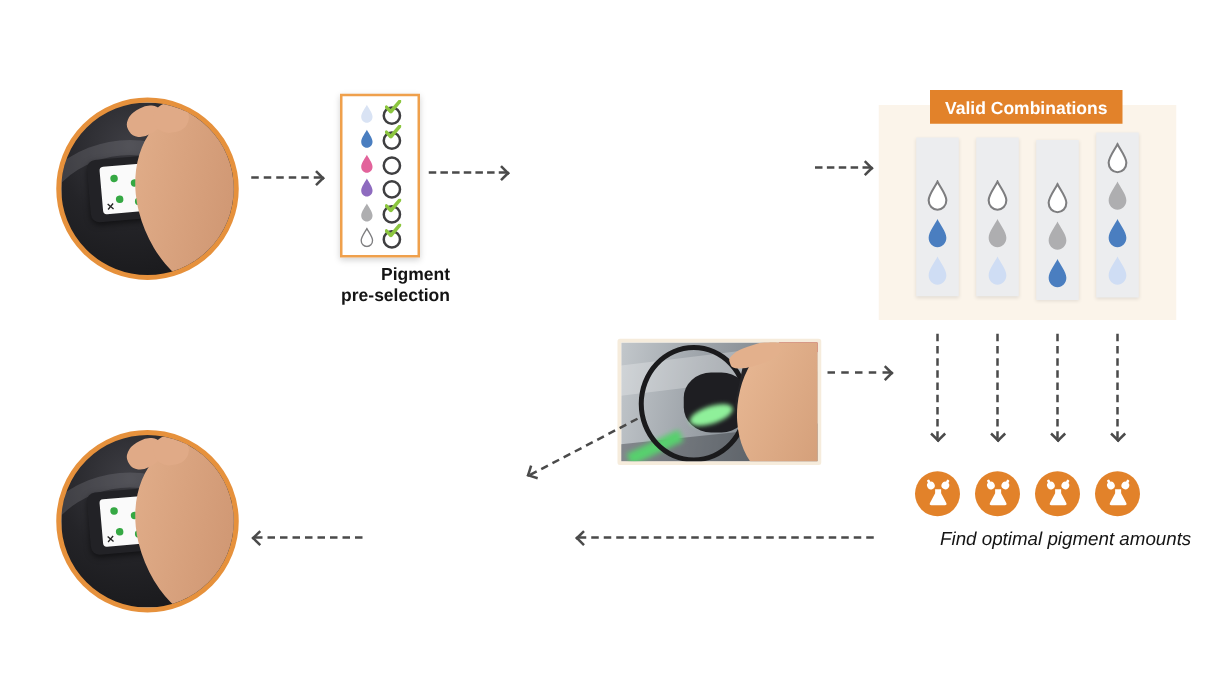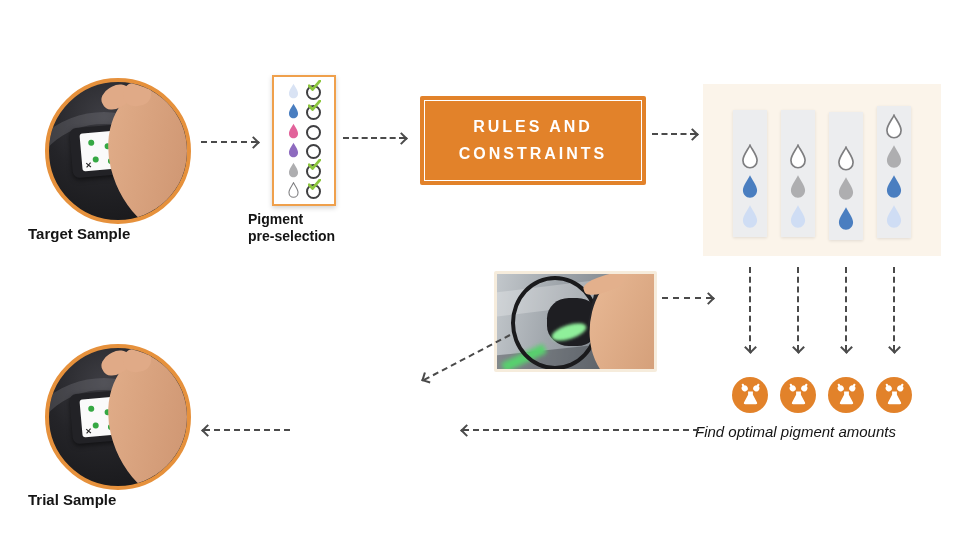--- a/index.html
+++ b/index.html
@@ -1,22 +1,22 @@
 <!DOCTYPE html>
 <html style="--orange: #E2822A; --panel-bg: #FBF4EA; --strip-bg: #ECEDEF; --arrow: #4A4A4A; --text: #141414; --check-green: #8CC63F; --ring-dark: #3F3F41; --drop-blue: #4A7EC0; --drop-gray: #AEAEB0; --drop-light-blue: #CFDDF4; --drop-pale-blue: #D9E3F4; --drop-pink: #E2639B; --drop-purple: #8E6BBF; --drop-white: #FFFFFF; --drop-outline: #7E7E80;"><head>
 <meta charset="utf-8">
 <style>
   html,body{margin:0;padding:0;background:#fff;}
   body{font-family:"Liberation Sans", sans-serif; color:var(--text,#111);}
   #canvas{position:relative;width:980px;height:560px;background:#ffffff;overflow:hidden;}
 
   
-  .lbl{position:absolute;font-weight:bold;color:#141414;text-align:left;font-size:15px;line-height:1.2;}
+  .lbl{position:absolute;font-weight:bold;color:#141414;text-align:right;font-size:15px;line-height:1.2;}
   .lbl-sm{font-size:14px;}
-  .caption-italic{position:absolute;font-style:italic;font-size:15px;color:#141414;text-align:left;font-weight:normal;}
+  .caption-italic{position:absolute;font-style:italic;font-size:15px;color:#141414;text-align:right;font-weight:normal;}
 
   
   .cta-box{position:absolute;background:var(--orange);outline:1px solid #fff;outline-offset:-5px;
     color:#fff;font-weight:bold;display:flex;flex-direction:column;align-items:center;justify-content:center;
     letter-spacing:3px;border-radius:2px;text-align:center;}
   #rules-box{left:420px;top:96px;width:226px;height:89px;font-size:16px;line-height:1.65;}
   #sort-box{left:296px;top:396px;width:148px;height:74px;font-size:15px;line-height:1.6;}
 
   
   .dash-h{position:absolute;height:0;border-top:2px dashed var(--arrow);}
@@ -96,21 +96,20 @@
     <div class="pc-device">
       <div class="pc-screen">
         <div class="pc-dots"></div>
         <div class="pc-x">✕</div>
       </div>
     </div>
     <div class="pc-hand"></div>
     <div class="pc-finger pc-f1"></div>
     <div class="pc-finger pc-f2"></div>
   </div>
-  <div class="lbl" style="left:28px;top:225px;width:175px;">Target Sample</div>
 
   <div class="dash-h head-r" style="left:201px;top:141px;width:56px;"></div>
 
   <div id="pigment-box">
       <div class="pig-row">
         <span class="pig-drop">
           <svg width="13" height="16" viewBox="0 0 24 30">
             <path d="M12 1.5 C10 6 3.5 13.8 3.5 19.5 C3.5 24.7 7.3 28.5 12 28.5 C16.7 28.5 20.5 24.7 20.5 19.5 C20.5 13.8 14 6 12 1.5 Z" fill="#D9E3F4" stroke="none" stroke-width="0"></path>
           </svg>
         </span>
@@ -181,24 +180,20 @@
         </span>
       </div>
     </div>
   <div class="lbl lbl-sm" style="left:248px;top:211px;width:112px;">
     <div>Pigment</div>
     <div>pre-selection</div>
   </div>
 
   <div class="dash-h head-r" style="left:343px;top:137px;width:62px;"></div>
 
-  <div id="rules-box" class="cta-box">
-    <div>RULES AND</div>
-    <div>CONSTRAINTS</div>
-  </div>
 
   <div class="dash-h head-r" style="left:652px;top:133px;width:44px;"></div>
 
   <div id="vc-panel">
       <div class="strip" style="left: 30px; top: 26px; height: 127px;">
         <span class="strip-drop" style="top: 34px;">
           <svg width="20" height="25" viewBox="0 0 24 30">
             <path d="M12 1.5 C10 6 3.5 13.8 3.5 19.5 C3.5 24.7 7.3 28.5 12 28.5 C16.7 28.5 20.5 24.7 20.5 19.5 C20.5 13.8 14 6 12 1.5 Z" fill="#FFFFFF" stroke="#7E7E80" stroke-width="2"></path>
           </svg>
         </span>
@@ -263,20 +258,21 @@
             <path d="M12 1.5 C10 6 3.5 13.8 3.5 19.5 C3.5 24.7 7.3 28.5 12 28.5 C16.7 28.5 20.5 24.7 20.5 19.5 C20.5 13.8 14 6 12 1.5 Z" fill="#4A7EC0" stroke="none" stroke-width="0"></path>
           </svg>
         </span>
         <span class="strip-drop" style="top: 98px;">
           <svg width="20" height="25" viewBox="0 0 24 30">
             <path d="M12 1.5 C10 6 3.5 13.8 3.5 19.5 C3.5 24.7 7.3 28.5 12 28.5 C16.7 28.5 20.5 24.7 20.5 19.5 C20.5 13.8 14 6 12 1.5 Z" fill="#CFDDF4" stroke="none" stroke-width="0"></path>
           </svg>
         </span>
       </div>
     </div>
+  <div id="vc-header">Valid Combinations</div>
 
   <div id="ma-photo">
     <div class="ma-band"></div>
     <div class="ma-dark"></div>
     <div class="ma-streak"></div>
     <div class="ma-red"></div>
     <div class="ma-cable"></div>
     <div class="ma-device">
       <div class="ma-glow"></div>
     </div>
@@ -305,21 +301,20 @@
     <div class="pc-device">
       <div class="pc-screen">
         <div class="pc-dots"></div>
         <div class="pc-x">✕</div>
       </div>
     </div>
     <div class="pc-hand"></div>
     <div class="pc-finger pc-f1"></div>
     <div class="pc-finger pc-f2"></div>
   </div>
-  <div class="lbl" style="left:28px;top:491px;width:175px;">Trial Sample</div>
 
 <div class="dash-v" style="left: 749px; top: 267px; height: 84px;"></div>
     <div class="flask-circle" style="left: 732px; top: 377px;">
       <svg width="27" height="27" viewBox="0 0 36 36" fill="#ffffff">
         <path d="M14.8 12.5 h6.4 v4.4 l5.5 10.4 q1.1 2.3-1.5 2.3 h-14.4 q-2.6 0-1.5-2.3 l5.5-10.4 z"></path>
         <g transform="rotate(-28 10 8)">
           <rect x="8.6" y="1.8" width="2.8" height="4.2" rx="1"></rect>
           <circle cx="10" cy="8.6" r="4.1"></circle>
         </g>
         <g transform="rotate(30 26 8)">

